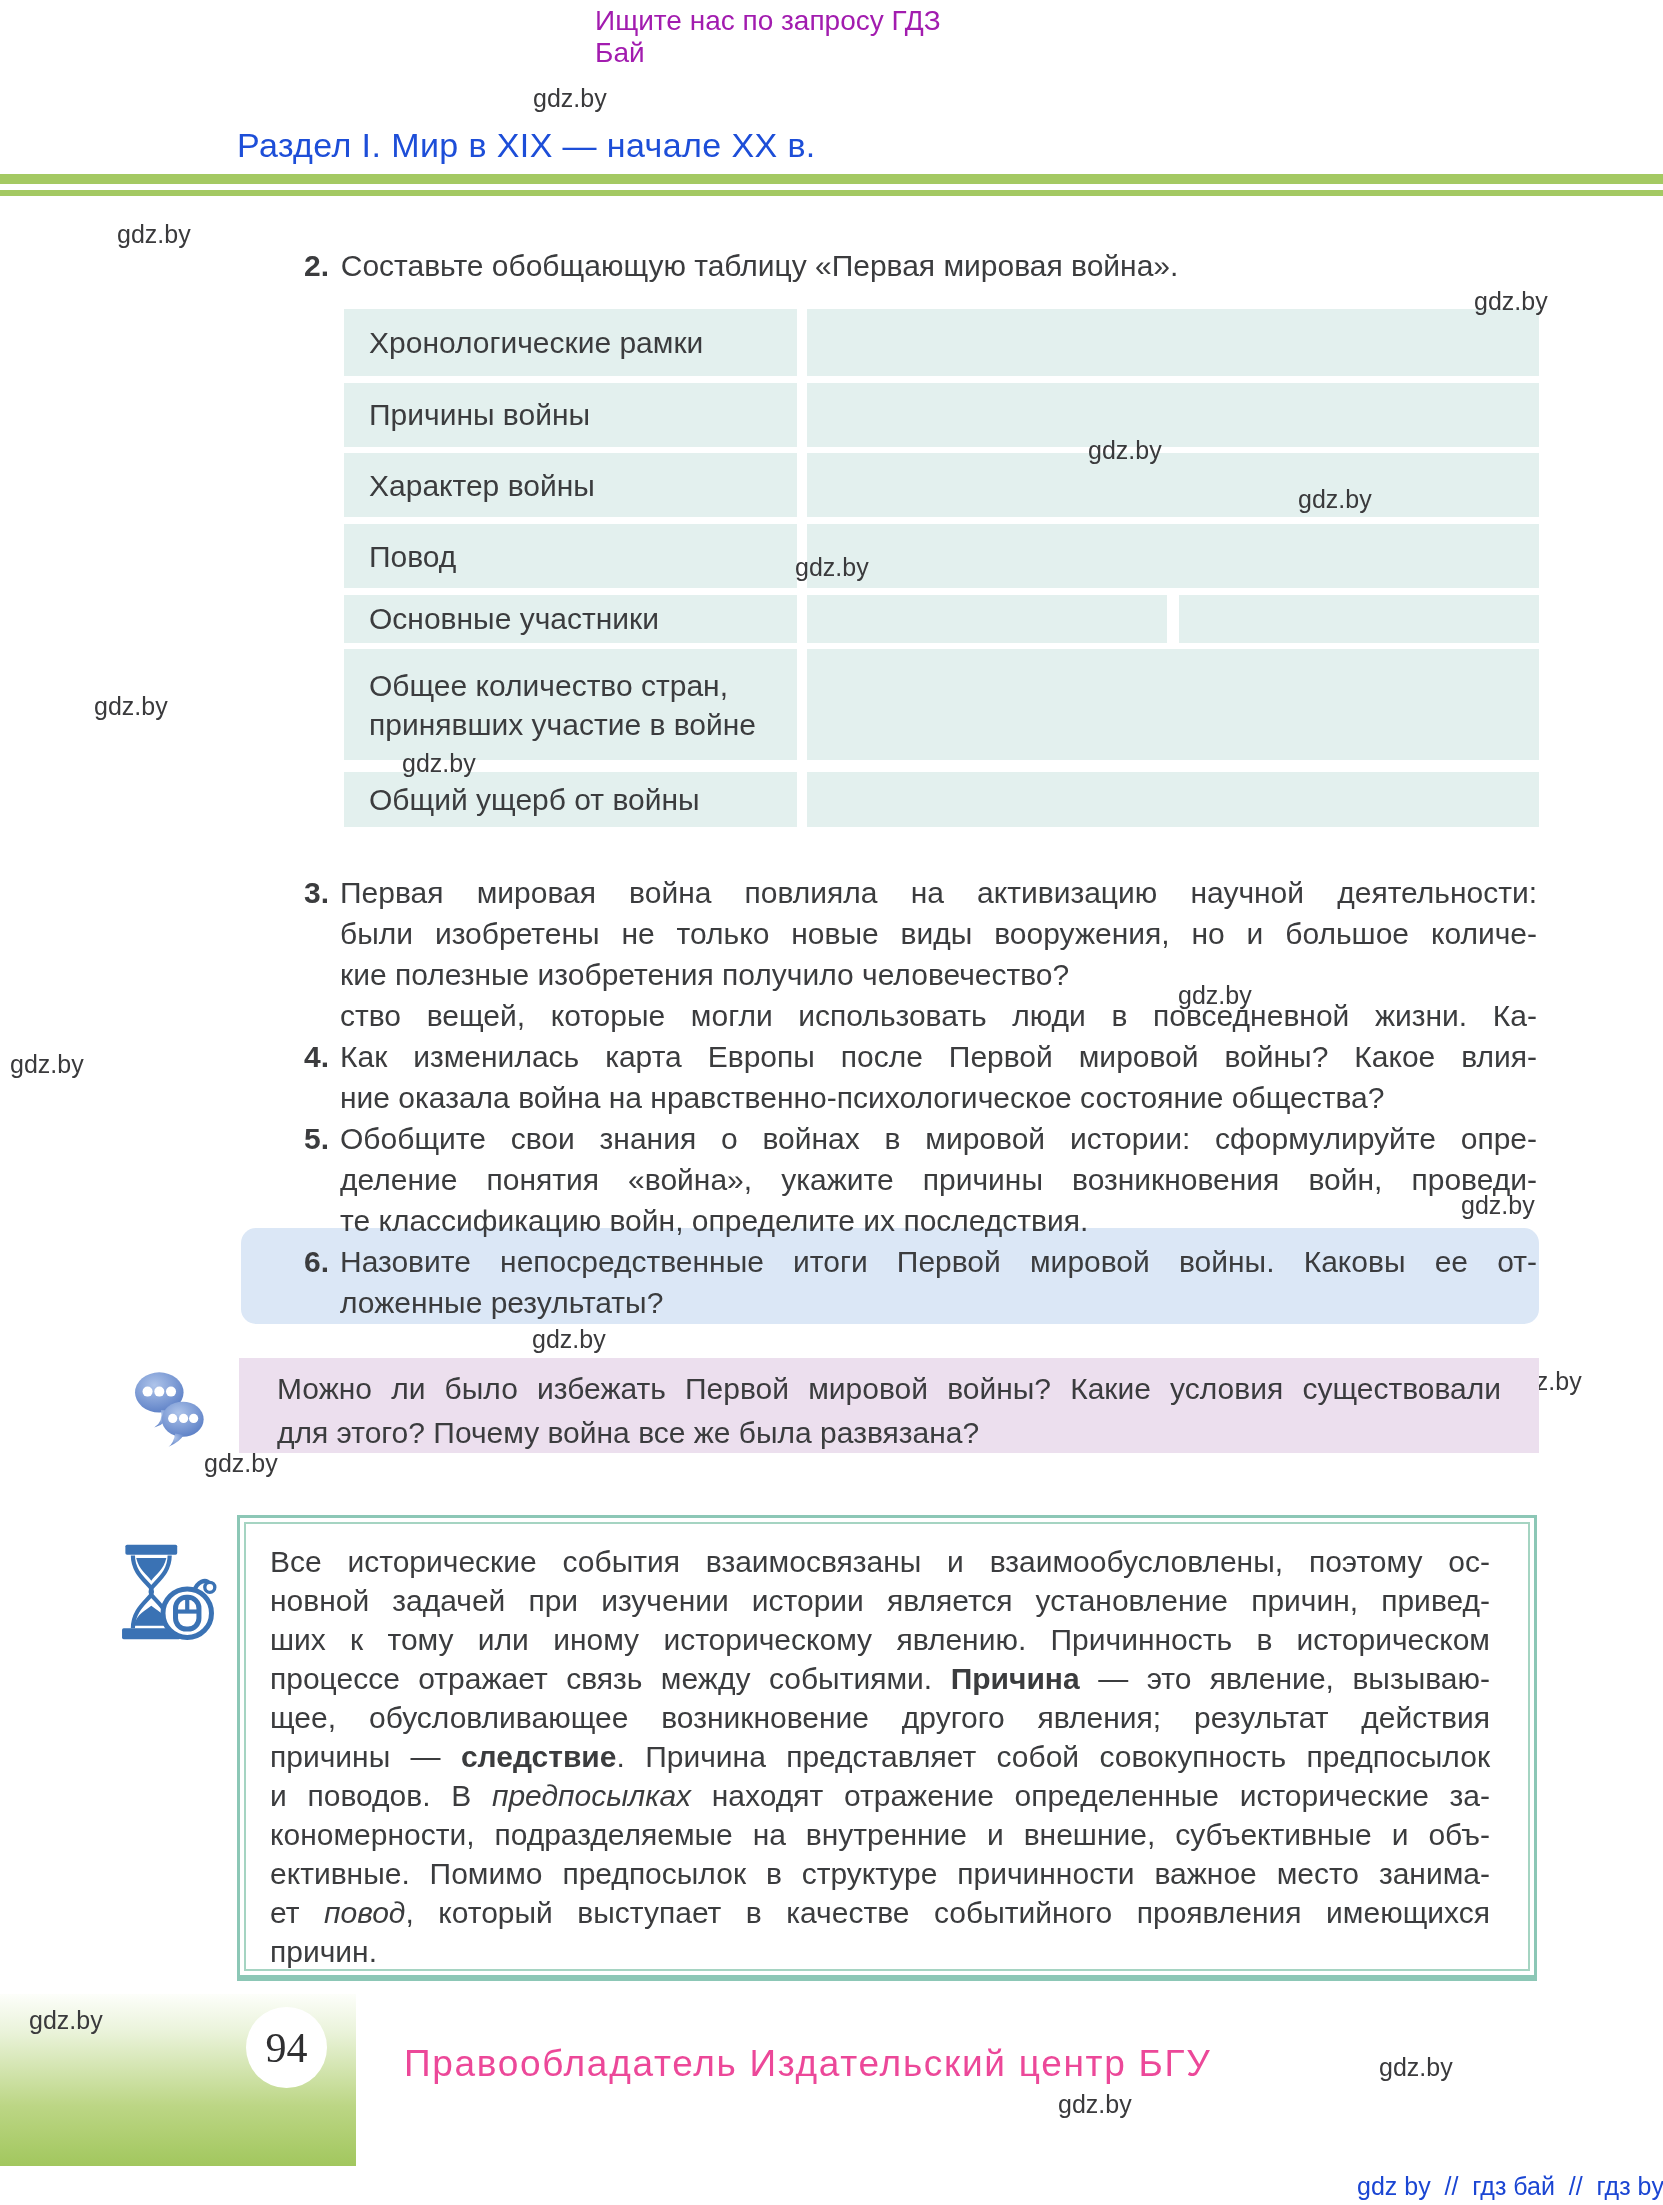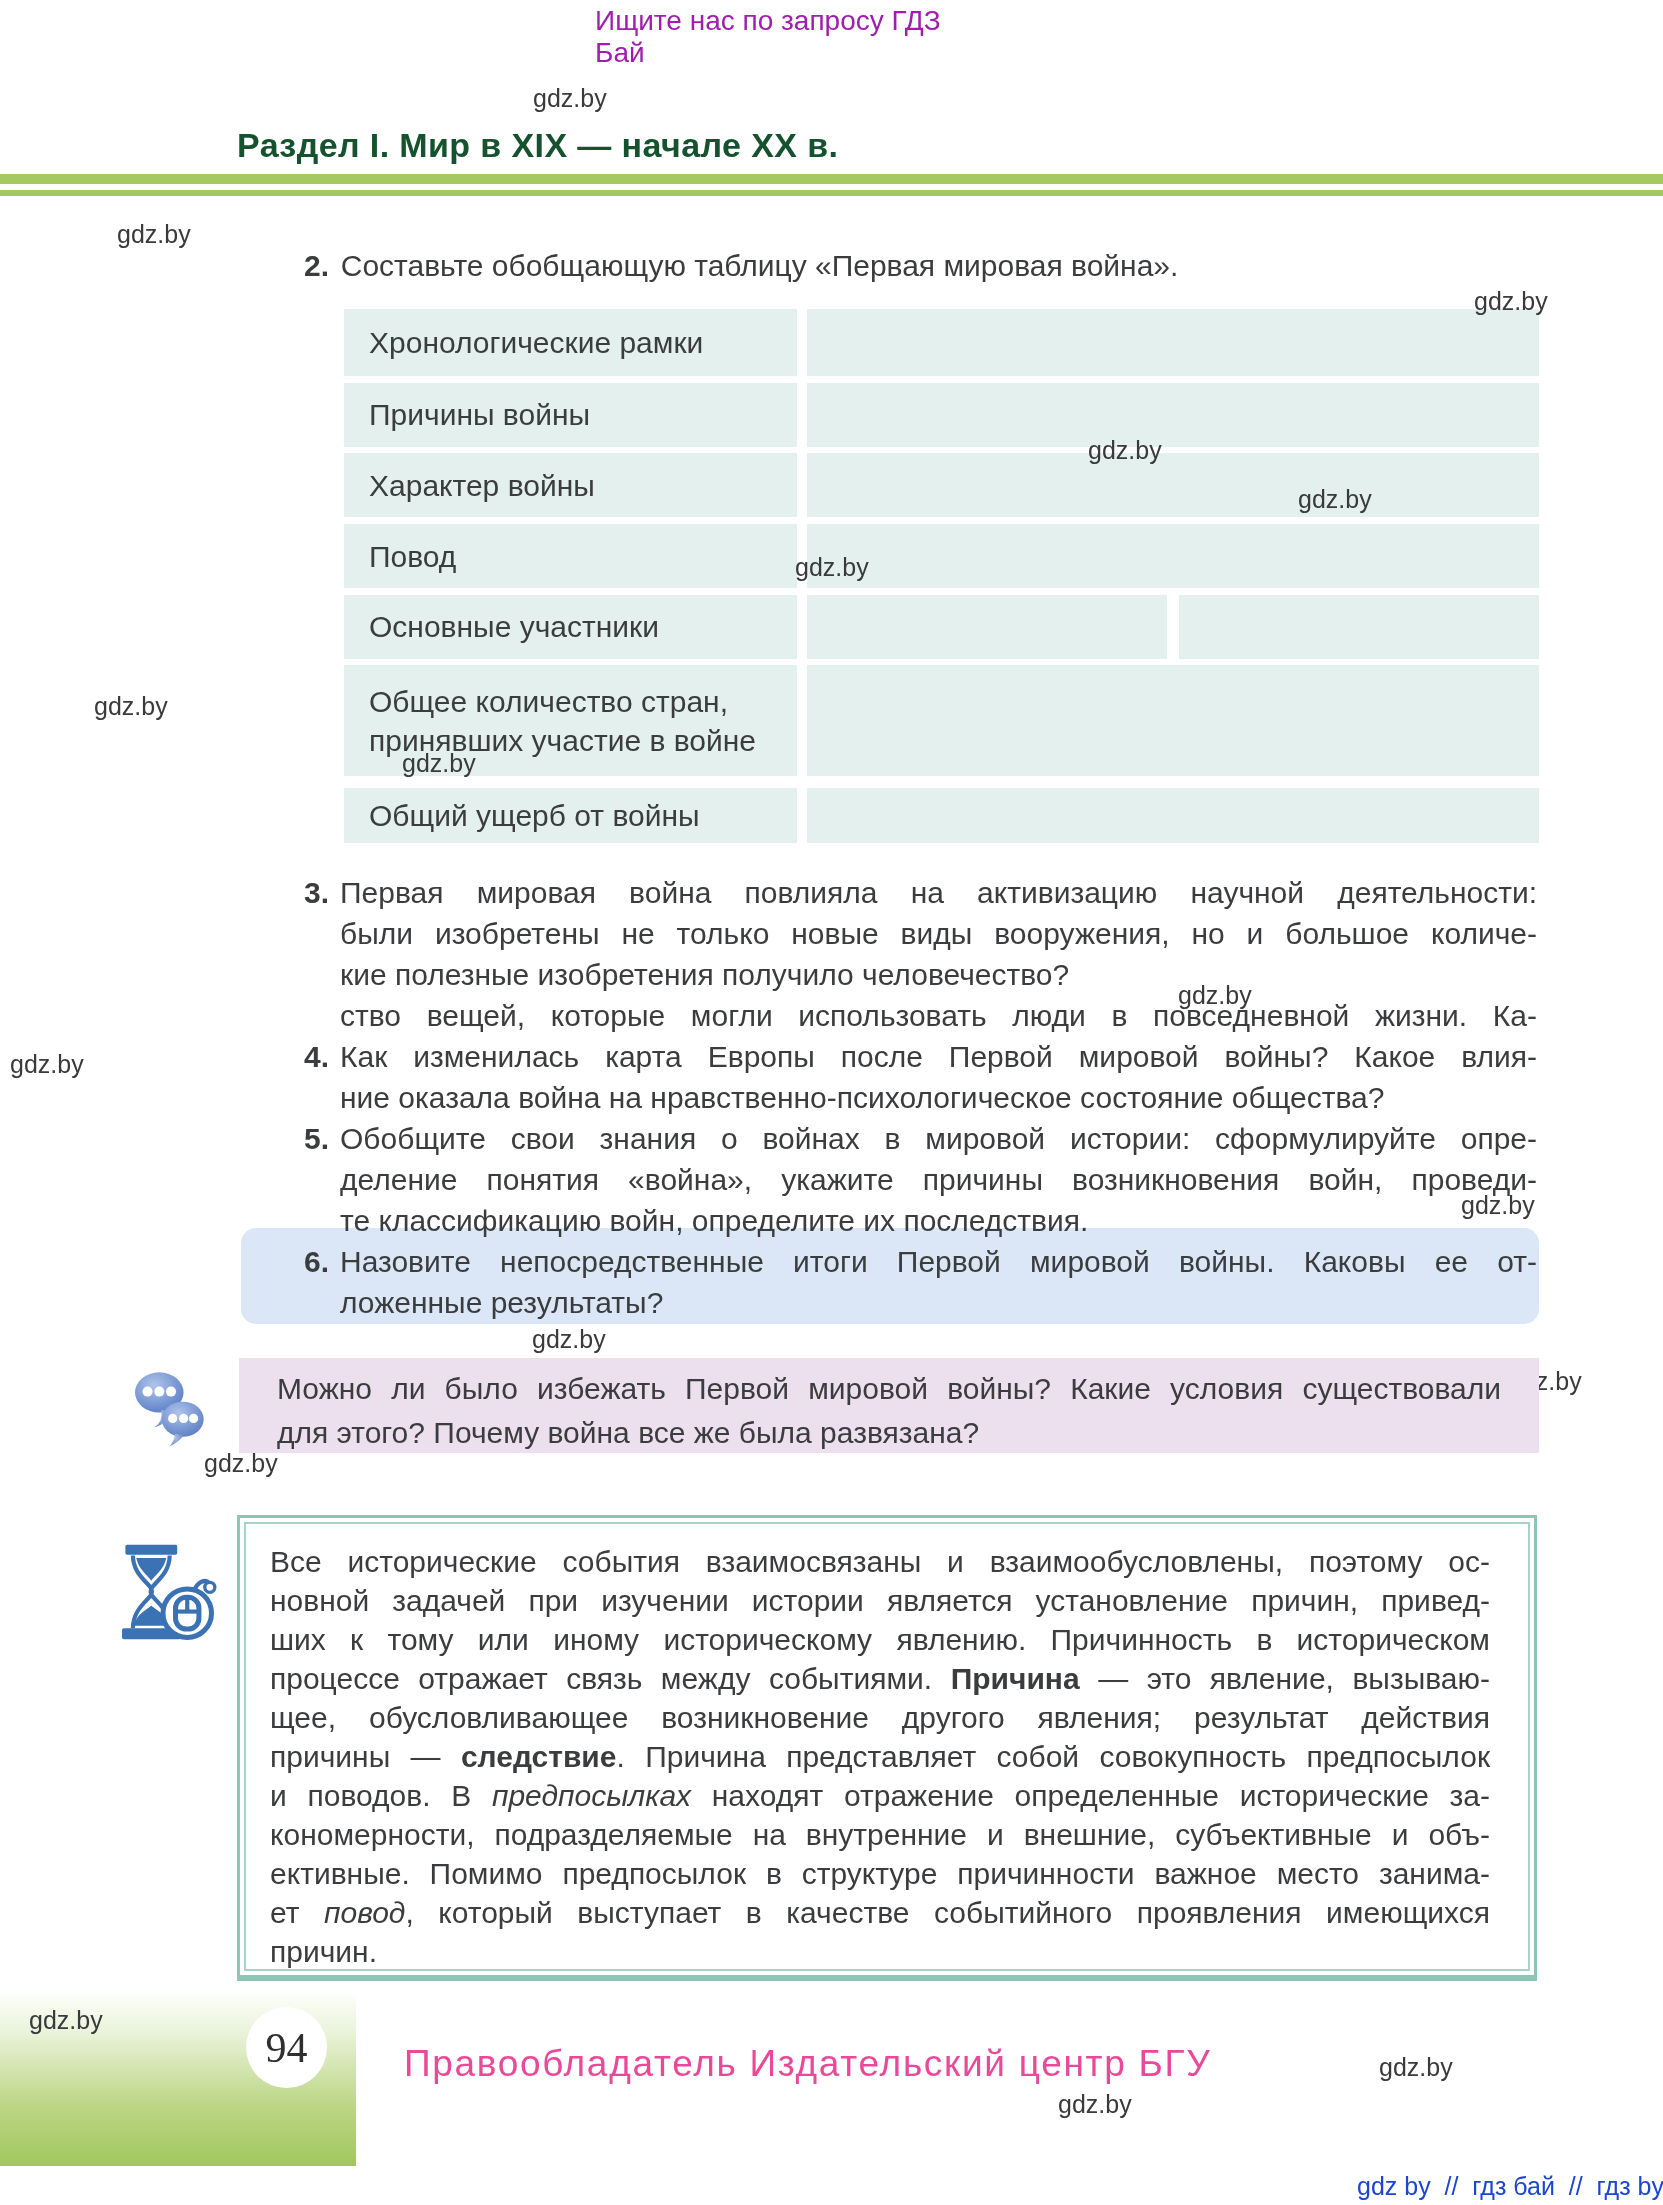--- a/index.html
+++ b/index.html
@@ -4,35 +4,35 @@
 <style>
   html,body{margin:0;padding:0;background:#ffffff;}
   .page{position:relative;width:1664px;height:2205px;background:#ffffff;overflow:hidden;
         font-family:"Liberation Sans",sans-serif;color:#3b3c3e;}
 
   
   .ad{position:absolute;left:595px;top:5px;width:402px;font-size:28px;color:#a21caf;}
   .wm{position:absolute;font-size:25px;color:#3a3a3c;white-space:nowrap;}
 
   
-  .hdr{position:absolute;left:237px;top:126px;width:637px;font-size:34px;color:#14532d;letter-spacing:0.4px;font-weight:bold;}
+  .hdr{position:absolute;left:237px;top:126px;width:637px;font-size:34px;color:#1d4ed8;letter-spacing:0.4px;}
   .rule{position:absolute;left:0;width:1664px;background:#a4c963;}
   .rule1{top:174px;height:10px;}
   .rule2{top:190px;height:5.9px;}
 
   
   .task2{position:absolute;left:304px;top:249px;width:1233px;font-size:30px;}
   .task2 .num{font-weight:bold;margin-right:11.7px;}
 
   
   .ttable{position:absolute;left:344px;top:309px;width:1195px;}
   .trow{display:flex;margin-bottom:6.7px;}
   .trow:nth-of-type(1){height:67px;}
   .trow:nth-of-type(2),.trow:nth-of-type(3),.trow:nth-of-type(4){height:64px;}
-  .trow:nth-of-type(5){height:64px;}
+  .trow:nth-of-type(5){height:48px;}
   .trow:nth-of-type(6){height:111px;}
   .trow:nth-of-type(7){height:55px;margin-top:12px;}
   .tlabel{width:453px;background:#e3f0ee;display:flex;flex-direction:column;justify-content:center;
           padding-left:25px;box-sizing:border-box;font-size:30px;flex:none;}
   .tlabel div{line-height:39px;}
   .tspacer{width:10px;flex:none;}
   .tval{flex:1;background:#e3f0ee;}
   .tvalwrap{flex:1;display:flex;gap:12.6px;}
   .tvalwrap .tval{flex:1;}
 

